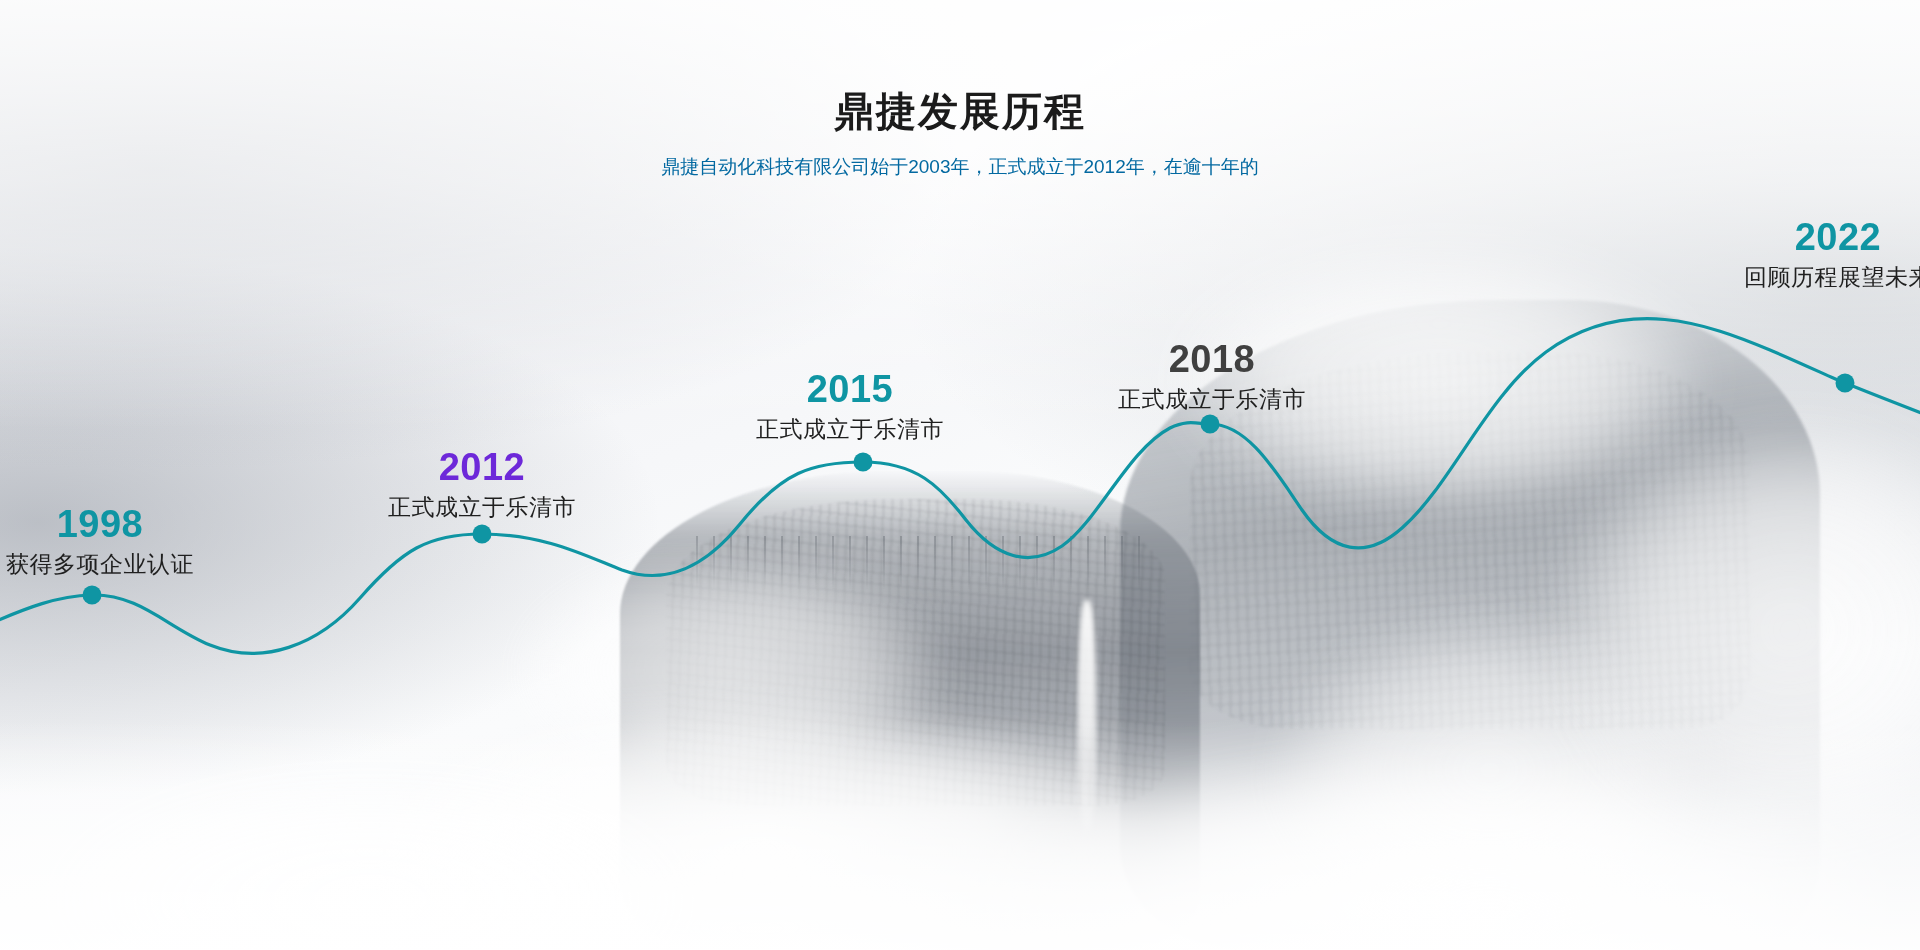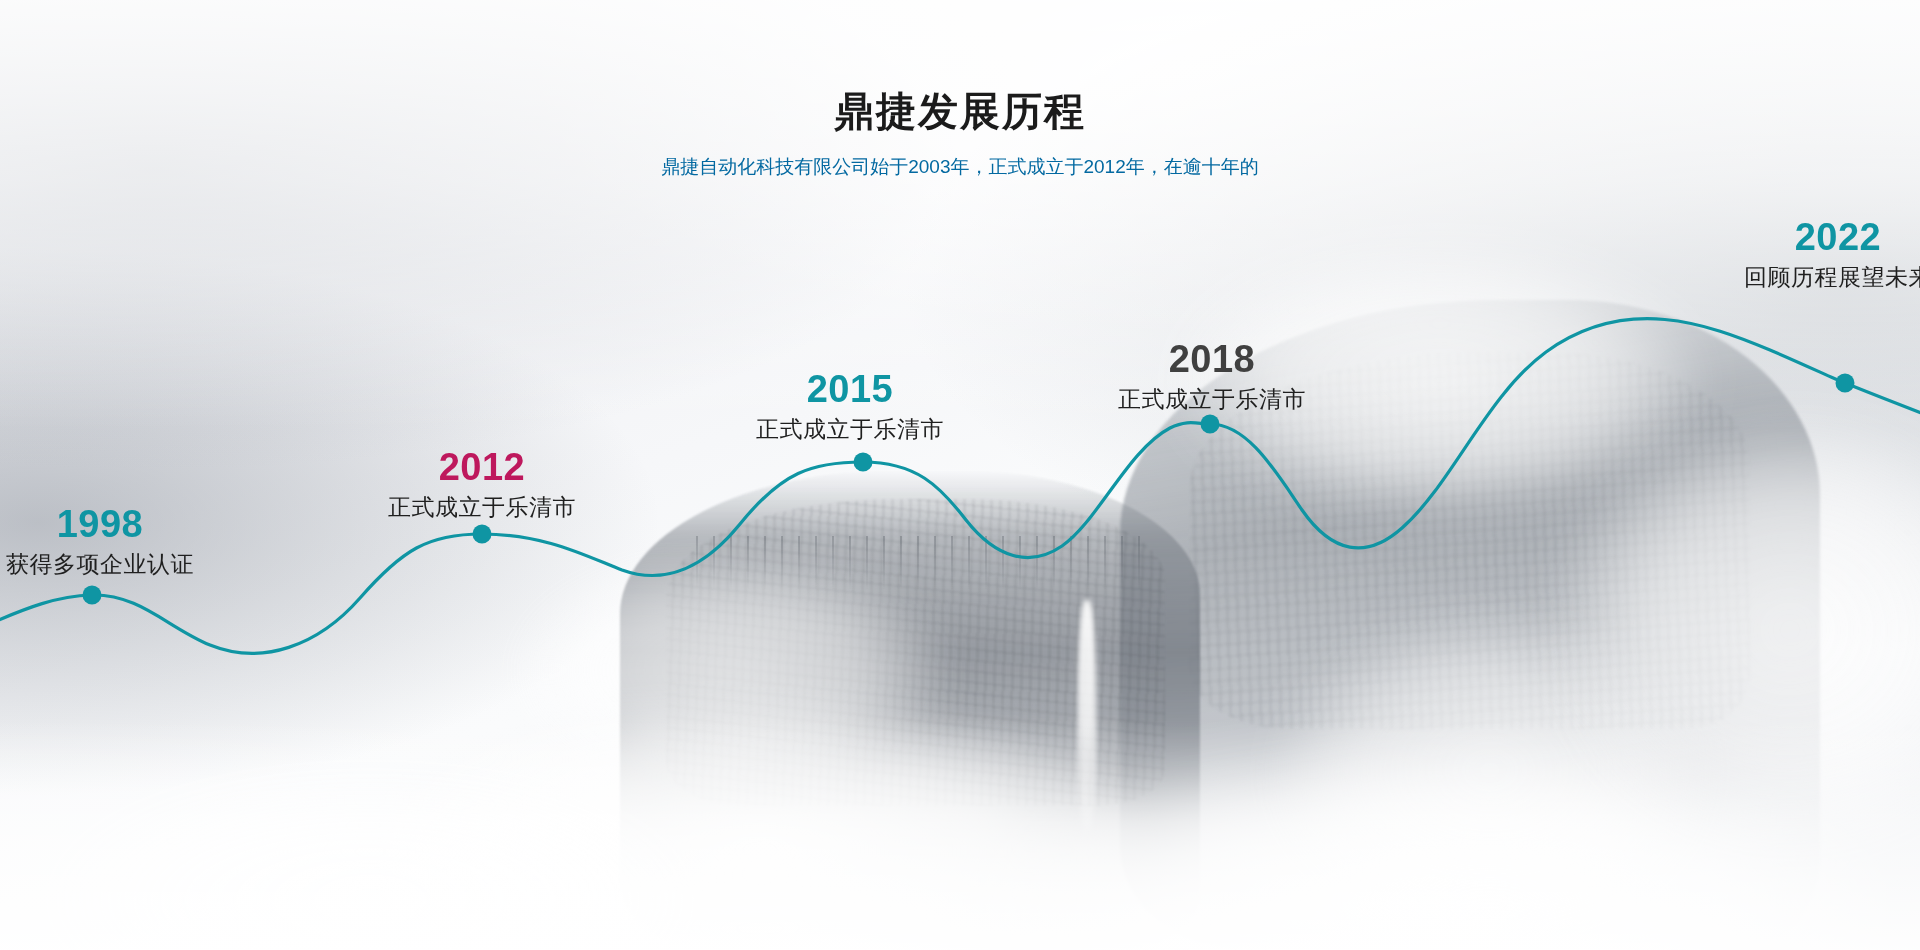--- a/index.html
+++ b/index.html
@@ -264,21 +264,21 @@
       <circle cx="1845" cy="383" r="9.5" fill="#0f95a3"></circle>
     </g>
   </svg>
 
   <div class="milestone" style="left:100px;  top:505px;">
     <div class="milestone-year" style="color: rgb(15, 149, 163);">1998</div>
     <div class="milestone-desc">获得多项企业认证</div>
   </div>
 
   <div class="milestone" style="left:482px;  top:448px;">
-    <div class="milestone-year" style="color: #be185d;">2012</div>
+    <div class="milestone-year" style="color: #6d28d9;">2012</div>
     <div class="milestone-desc">正式成立于乐清市</div>
   </div>
 
   <div class="milestone" style="left:850px;  top:370px;">
     <div class="milestone-year" style="color: rgb(15, 149, 163);">2015</div>
     <div class="milestone-desc">正式成立于乐清市</div>
   </div>
 
   <div class="milestone" style="left:1212px; top:340px;">
     <div class="milestone-year" style="color: #404040;">2018</div>

